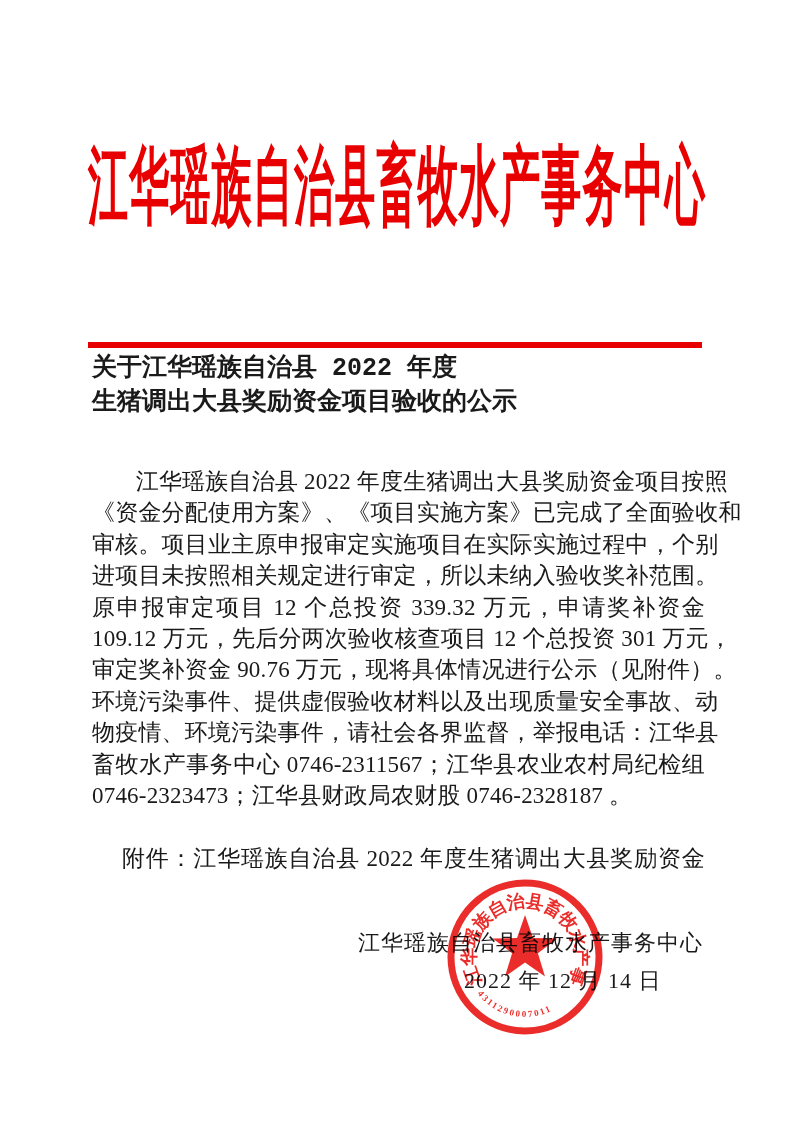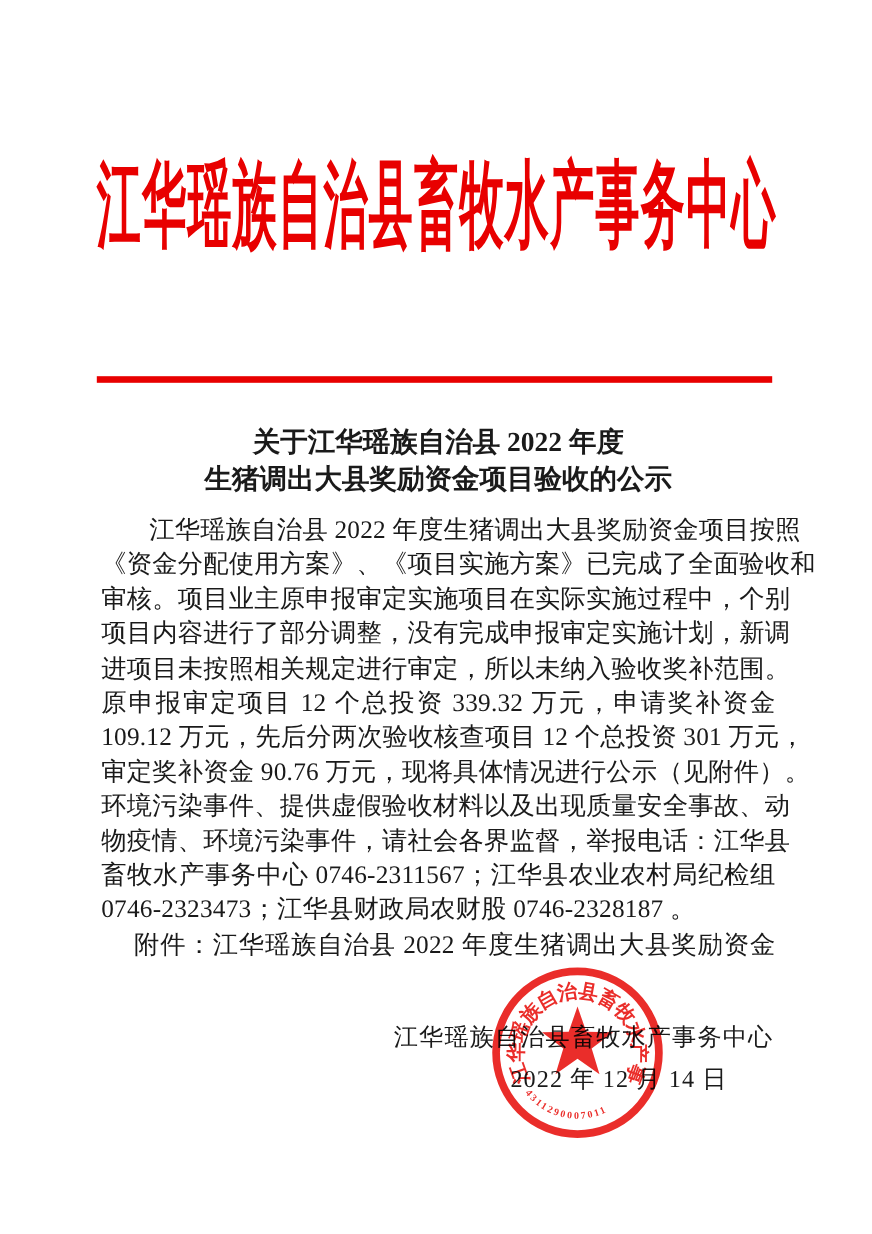--- a/index.html
+++ b/index.html
@@ -34,26 +34,24 @@
   
   .red-line{
     position:absolute;
     left:88px;top:342px;width:614px;height:6px;
     background:var(--red);
   }
   
   .doc-title{
     position:absolute;
     left:92px;top:352px;width:613px;
-    text-align:center;
-    font-family:Liberation Serif, serif;
+    font-family:Liberation Mono, monospace;
     font-weight:bold;
     font-size:25px;line-height:34px;
     color:var(--ink);
-    margin-top:34px;
   }
   
   .body-text{
     position:absolute;
     left:92px;top:466px;width:613px;
     font-size:23px;
     color:var(--ink);
   }
   .body-line{
     height:31.4px;line-height:31.4px;
@@ -105,30 +103,29 @@
 
   <div class="doc-title">
     <div>关于江华瑶族自治县 2022 年度</div>
     <div>生猪调出大县奖励资金项目验收的公示</div>
   </div>
 
   <div class="body-text">
       <div class="body-line" style="text-indent: 1.9em;">江华瑶族自治县 2022 年度生猪调出大县奖励资金项目按照</div>
       <div class="body-line">《资金分配使用方案》、《项目实施方案》已完成了全面验收和</div>
       <div class="body-line">审核。项目业主原申报审定实施项目在实际实施过程中，个别</div>
-      <div class="body-line">项目内容进行了部分调整，没有完成申报审定实施计划，新调</div>
       <div class="body-line">进项目未按照相关规定进行审定，所以未纳入验收奖补范围。</div>
       <div class="body-line">原申报审定项目 12 个总投资 339.32 万元，申请奖补资金</div>
       <div class="body-line">109.12 万元，先后分两次验收核查项目 12 个总投资 301 万元，</div>
       <div class="body-line">审定奖补资金 90.76 万元，现将具体情况进行公示（见附件）。</div>
       <div class="body-line">环境污染事件、提供虚假验收材料以及出现质量安全事故、动</div>
       <div class="body-line">物疫情、环境污染事件，请社会各界监督，举报电话：江华县</div>
       <div class="body-line">畜牧水产事务中心 0746-2311567；江华县农业农村局纪检组</div>
       <div class="body-line nojust">0746-2323473；江华县财政局农财股 0746-2328187 。</div>
-      <div class="body-line" style="text-indent: 1.3em;">附件：江华瑶族自治县 2022 年度生猪调出大县奖励资金</div>
+      <div class="body-line" style="text-indent: 1.3em; margin-top: 32px;">附件：江华瑶族自治县 2022 年度生猪调出大县奖励资金</div>
     </div>
 
   <div class="sig-name">江华瑶族自治县畜牧水产事务中心</div>
 
   <div class="sig-date">2022 年 12 月 14 日</div>
 
   <svg class="seal" viewBox="0 0 176 176" xmlns="http://www.w3.org/2000/svg">
     <defs>
       <path id="ringPath" d="M 44.7,113 A 50,50 0 1 1 131.3,113" fill="none"></path>
       <path id="codePath" d="M 36,118 A 60,60 0 0 0 140,118" fill="none"></path>

